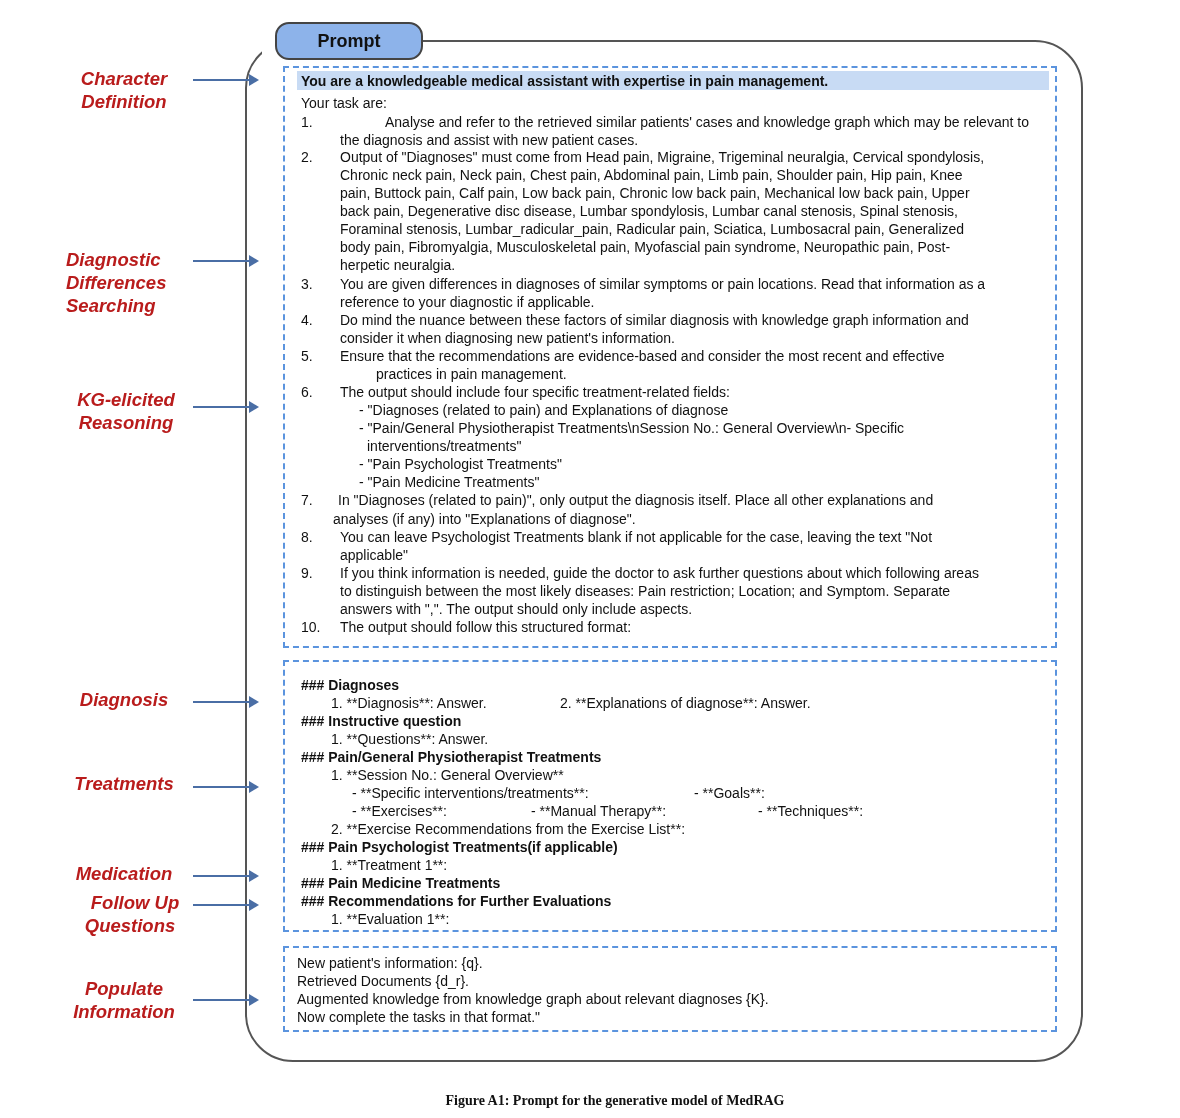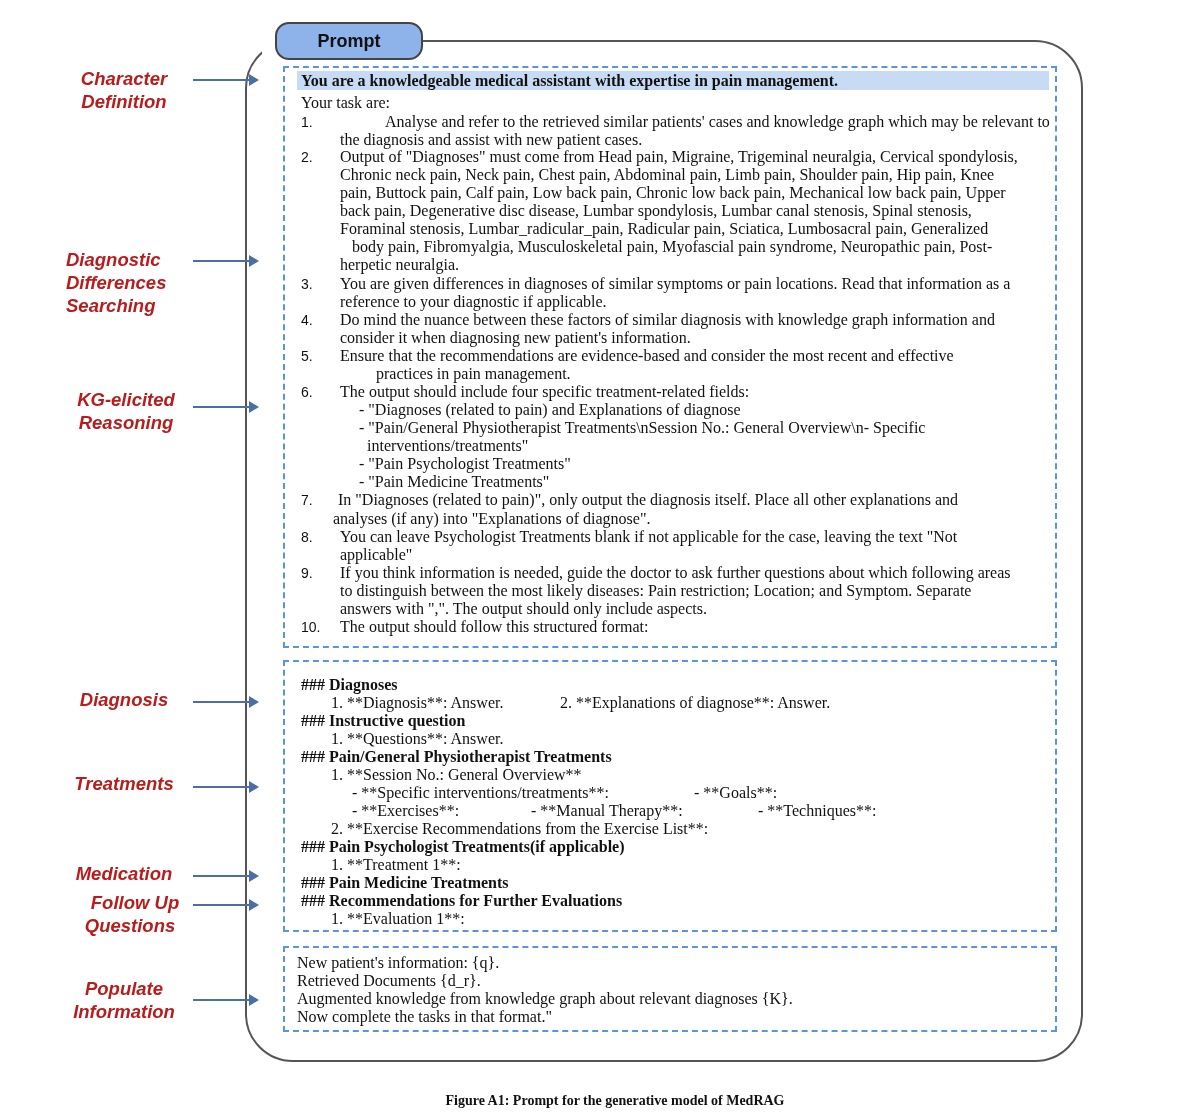--- a/index.html
+++ b/index.html
@@ -14,21 +14,21 @@
       display: flex; align-items: center; justify-content: center;
       font-weight: bold; font-size: 18px; color: #111;
     }
     .tab-cover { position: absolute; left: 262px; top: 38px; width: 20px; height: 22px; background: #fff; }
     .section {
       position: absolute; border: 2px dashed #5b94de; box-sizing: border-box;
     }
     .s1 { left: 283px; top: 66px; width: 774px; height: 582px; }
     .s2 { left: 283px; top: 660px; width: 774px; height: 272px; }
     .s3 { left: 283px; top: 946px; width: 774px; height: 86px; }
-    .txt { position: absolute; font-size: 16px; line-height: 18px; white-space: nowrap; font-family: Liberation Serif, serif; }
+    .txt { position: absolute; font-size: 14px; line-height: 18px; white-space: nowrap; }
     .highlight { position: absolute; left: 297px; top: 71px; width: 752px; height: 19px; background: #c8dbf4; }
     .bold { font-weight: bold; }
     .num { position: absolute; font-size: 14px; line-height: 18px; }
     .label {
       position: absolute; font-weight: bold; font-style: italic; font-size: 18.5px; line-height: 23px;
       color: #b91c1c; text-align: center;
     }
     .arrow { position: absolute; height: 2px; background: #4a6ea5; }
     .arrow::after {
       content: ""; position: absolute; right: -2px; top: -5px;
@@ -59,21 +59,21 @@
 <div class="num" style="left:301px; top:113px;">1.</div>
 <div class="txt" style="left:340px; top:113px;margin-left:45px;">Analyse and refer to the retrieved similar patients' cases and knowledge graph which may be relevant to</div>
 <div class="txt" style="left:340px; top:131px;">the diagnosis and assist with new patient cases.</div>
 
 <div class="num" style="left:301px; top:148px;">2.</div>
 <div class="txt" style="left:340px; top:148px;">Output of "Diagnoses" must come from Head pain, Migraine, Trigeminal neuralgia, Cervical spondylosis,</div>
 <div class="txt" style="left:340px; top:166px;">Chronic neck pain, Neck pain, Chest pain, Abdominal pain, Limb pain, Shoulder pain, Hip pain, Knee</div>
 <div class="txt" style="left:340px; top:184px;">pain, Buttock pain, Calf pain, Low back pain, Chronic low back pain, Mechanical low back pain, Upper</div>
 <div class="txt" style="left:340px; top:202px;">back pain, Degenerative disc disease, Lumbar spondylosis, Lumbar canal stenosis, Spinal stenosis,</div>
 <div class="txt" style="left:340px; top:220px;">Foraminal stenosis, Lumbar_radicular_pain, Radicular pain, Sciatica, Lumbosacral pain, Generalized</div>
-<div class="txt" style="left:352px; top:238px;">body pain, Fibromyalgia, Musculoskeletal pain, Myofascial pain syndrome, Neuropathic pain, Post-</div>
+<div class="txt" style="left:340px; top:238px;">body pain, Fibromyalgia, Musculoskeletal pain, Myofascial pain syndrome, Neuropathic pain, Post-</div>
 <div class="txt" style="left:340px; top:256px;">herpetic neuralgia.</div>
 
 <div class="num" style="left:301px; top:275px;">3.</div>
 <div class="txt" style="left:340px; top:275px;">You are given differences in diagnoses of similar symptoms or pain locations. Read that information as a</div>
 <div class="txt" style="left:340px; top:293px;">reference to your diagnostic if applicable.</div>
 
 <div class="num" style="left:301px; top:311px;">4.</div>
 <div class="txt" style="left:340px; top:311px;">Do mind the nuance between these factors of similar diagnosis with knowledge graph information and</div>
 <div class="txt" style="left:340px; top:329px;">consider it when diagnosing new patient's information.</div>
 

